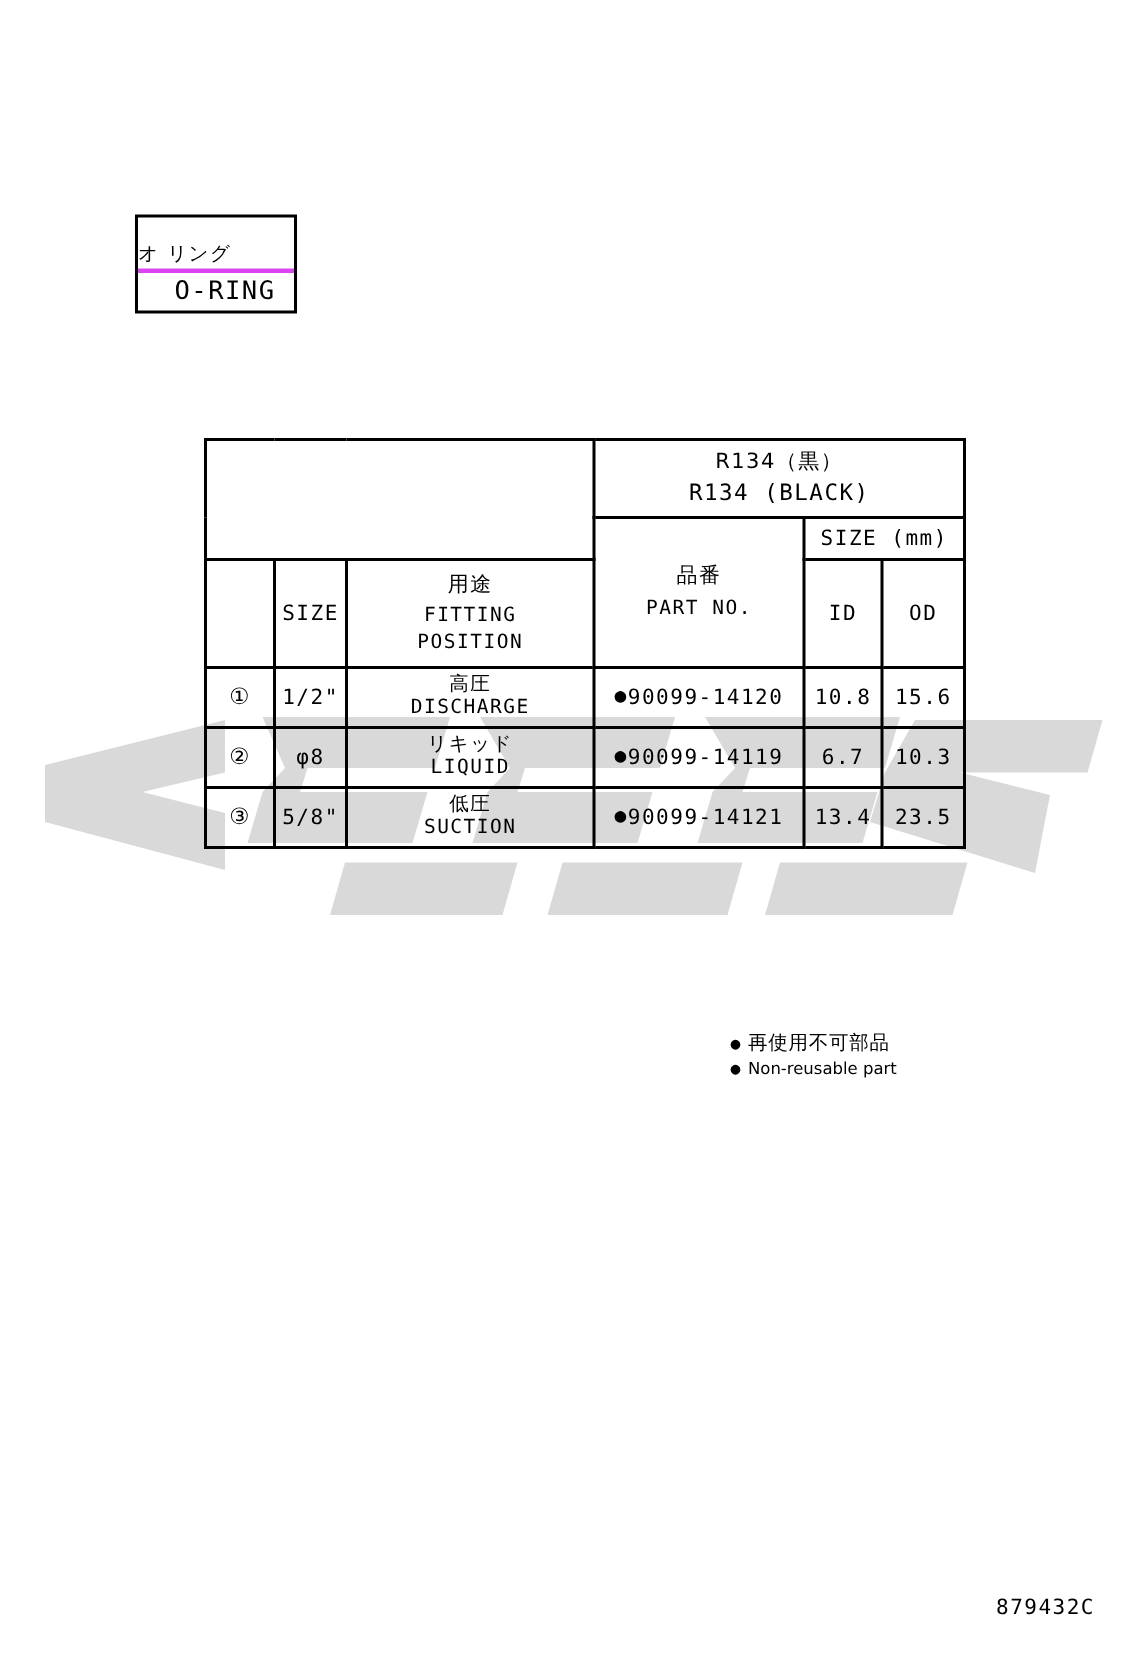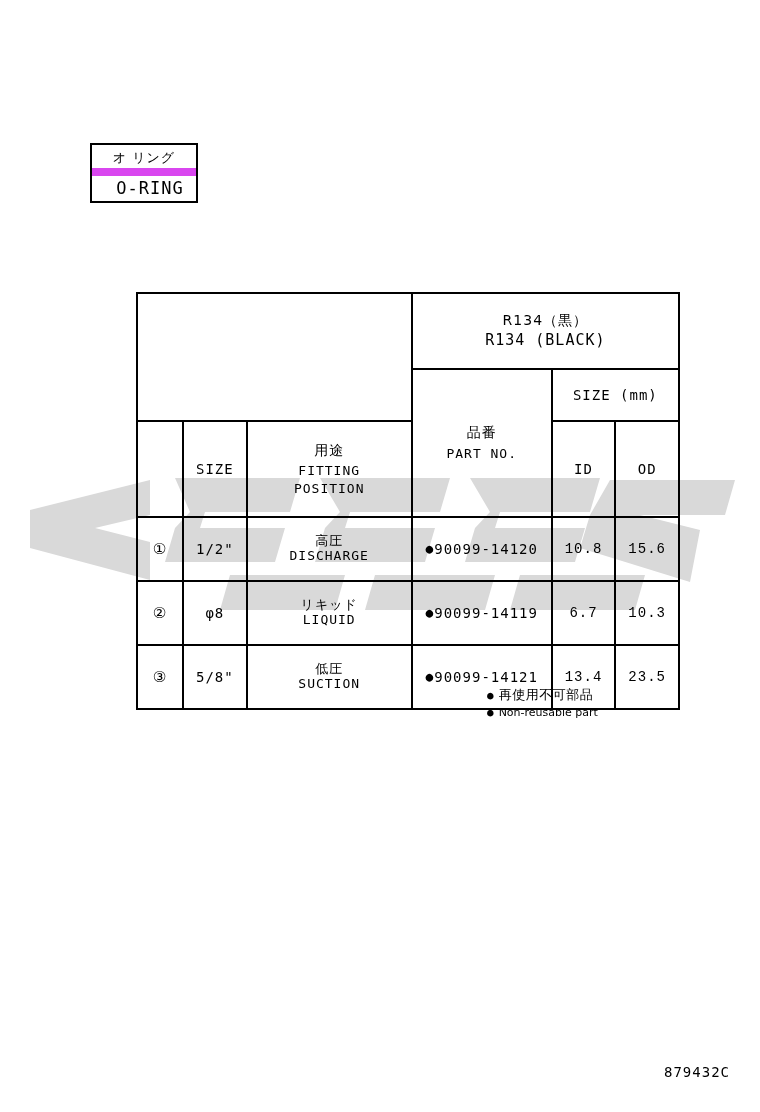--- a/index.html
+++ b/index.html
@@ -22,23 +22,23 @@
     top: 143px;
     width: 104px;
     border: 2px solid #000;
     background: #fff;
     z-index: 5;
   }
   #title-box .jp {
     font-family: "DejaVu Sans", sans-serif;
     font-size: 13px;
     letter-spacing: 1px;
-    text-align: center;
-    padding: 4px 0 1px 0;
-    border-bottom: 8px solid #d946ef;
+    text-align: left;
+    padding: 15px 0 1px 0;
+    border-bottom: 3px solid #d946ef;
     white-space: nowrap;
   }
   #title-box .en {
     font-family: "DejaVu Sans Mono", monospace;
     font-size: 17px;
     letter-spacing: 1px;
     text-align: center;
     padding: 2px 0 3px 0;
     white-space: nowrap;
     margin-left: 12px;
@@ -60,21 +60,21 @@
     position: absolute;
     left: 136px;
     top: 292px;
     border-collapse: collapse;
     background: transparent;
     z-index: 4;
     table-layout: fixed;
   }
   #spec-table td, #spec-table th {
     border: 2px solid #000;
-    padding: 12px;
+    padding: 0;
     text-align: center;
     vertical-align: middle;
     font-weight: normal;
     background: transparent;
   }
   .c-no    { width: 46px; }
   .c-size  { width: 48px; }
   .c-fit   { width: 165px; }
   .c-part  { width: 140px; }
   .c-id    { width: 52px; }
@@ -146,21 +146,21 @@
     font-size: 13px;
     vertical-align: 1px;
   }
   .circ-num {
     display: inline-block;
     font-family: "DejaVu Sans", sans-serif;
     font-size: 15px;
     line-height: 1;
   }
   .cell-size { font-size: 14px; }
-  .cell-num  { font-size: 14px; font-family: Liberation Mono, monospace; }
+  .cell-num  { font-size: 14px; }
 
   
   #legend {
     position: absolute;
     left: 487px;
     top: 686px;
     z-index: 4;
   }
   #legend .row {
     display: flex;

